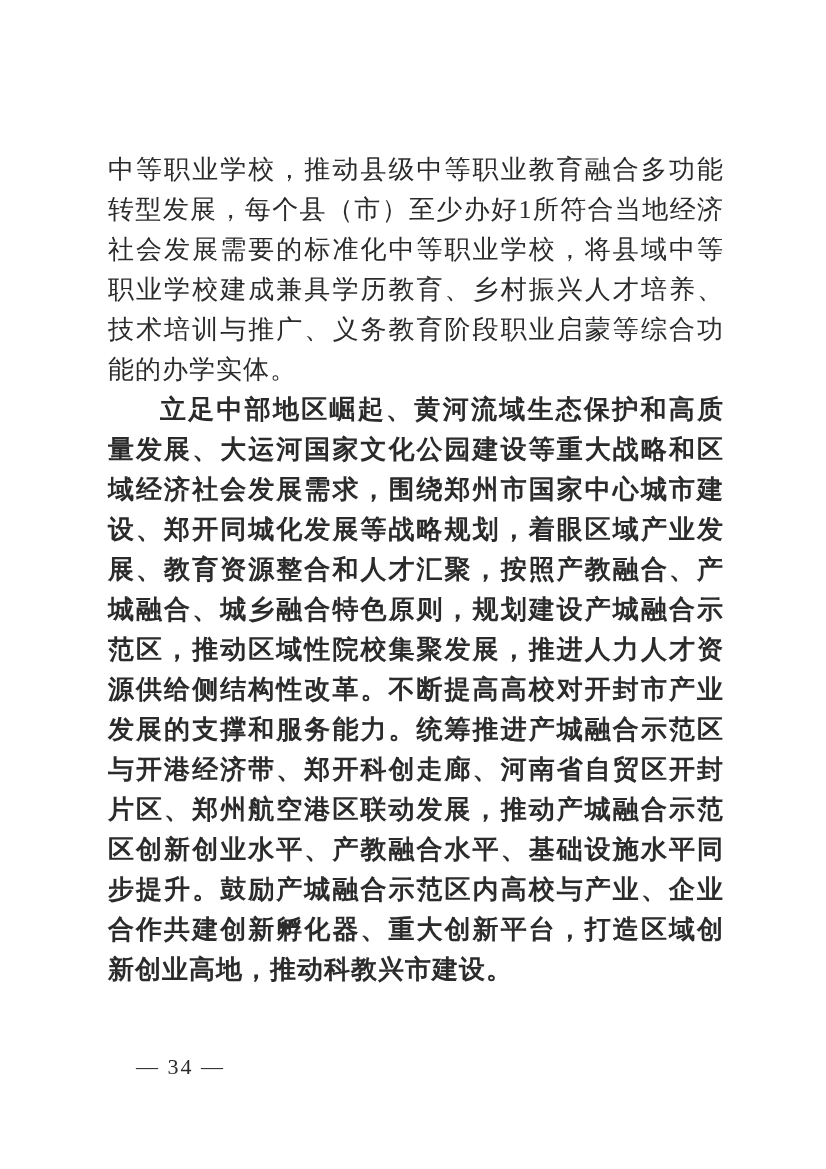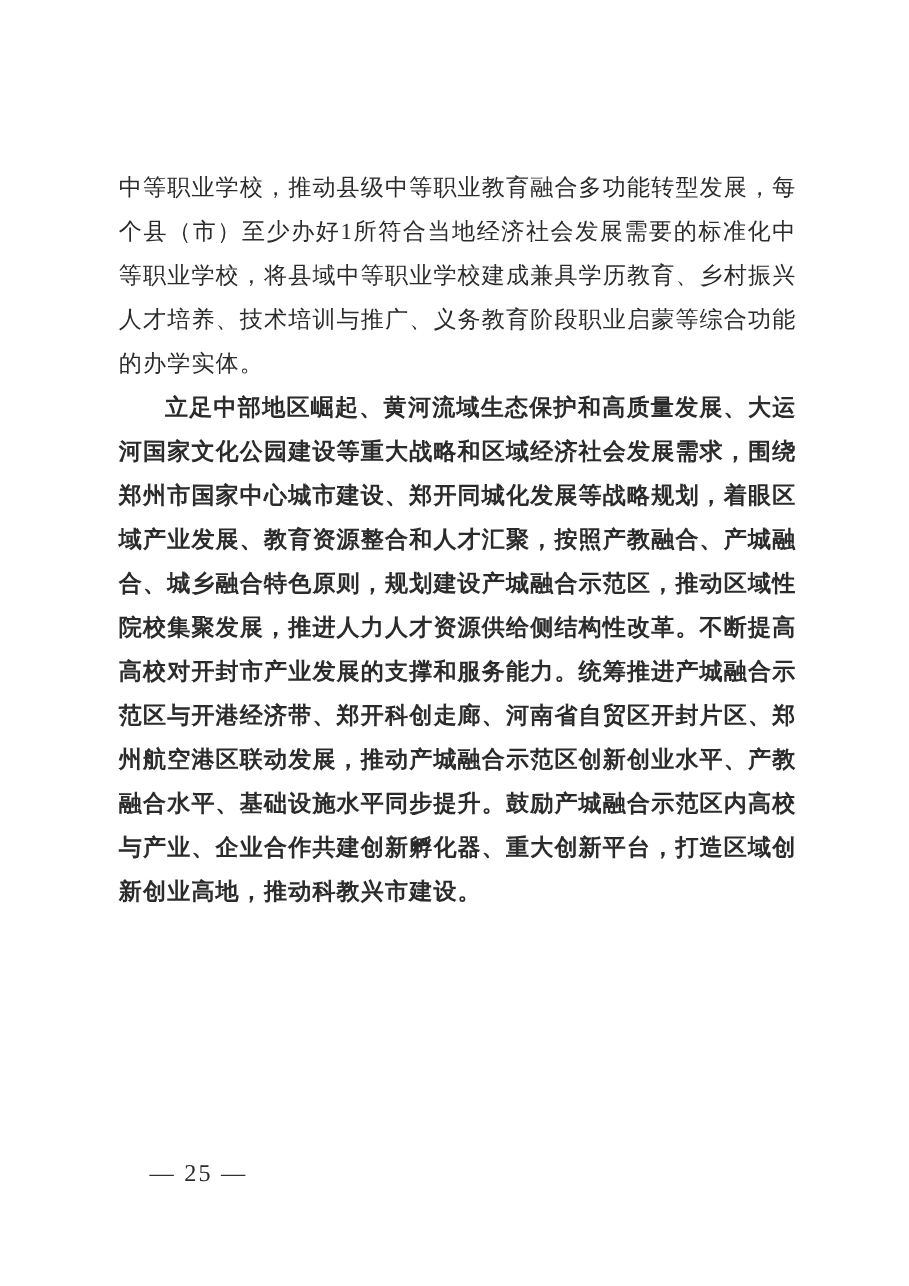--- a/index.html
+++ b/index.html
@@ -17,21 +17,21 @@
     color: #2b2b2b;
   }
   .content {
     position: absolute;
     left: 108px;
     top: 150px;
     width: 616px;
   }
   .para {
     margin: 0;
-    font-size: 21px;
+    font-size: 26px;
     line-height: 40px;
     letter-spacing: 1px;
     text-align: justify;
     text-justify: inter-character;
     font-weight: 400;
   }
   .indent {
     text-indent: 2em;
     font-weight: bold;
   }
@@ -49,14 +49,14 @@
   }
 </style>
 </head>
 <body>
 
 <div class="page">
   <div class="content">
     <p class="para">中等职业学校，推动县级中等职业教育融合多功能转型发展，每个县（市）至少办好1所符合当地经济社会发展需要的标准化中等职业学校，将县域中等职业学校建成兼具学历教育、乡村振兴人才培养、技术培训与推广、义务教育阶段职业启蒙等综合功能的办学实体。</p>
     <p class="para indent">立足中部地区崛起、黄河流域生态保护和高质量发展、大运河国家文化公园建设等重大战略和区域经济社会发展需求，围绕郑州市国家中心城市建设、郑开同城化发展等战略规划，着眼区域产业发展、教育资源整合和人才汇聚，按照产教融合、产城融合、城乡融合特色原则，规划建设产城融合示范区，推动区域性院校集聚发展，推进人力人才资源供给侧结构性改革。不断提高高校对开封市产业发展的支撑和服务能力。统筹推进产城融合示范区与开港经济带、郑开科创走廊、河南省自贸区开封片区、郑州航空港区联动发展，推动产城融合示范区创新创业水平、产教融合水平、基础设施水平同步提升。鼓励产城融合示范区内高校与产业、企业合作共建创新孵化器、重大创新平台，打造区域创新创业高地，推动科教兴市建设。</p>
   </div>
-  <div class="page-footer">— 25 —</div>
+  <div class="page-footer">— 34 —</div>
 </div>
 
 </body></html>

